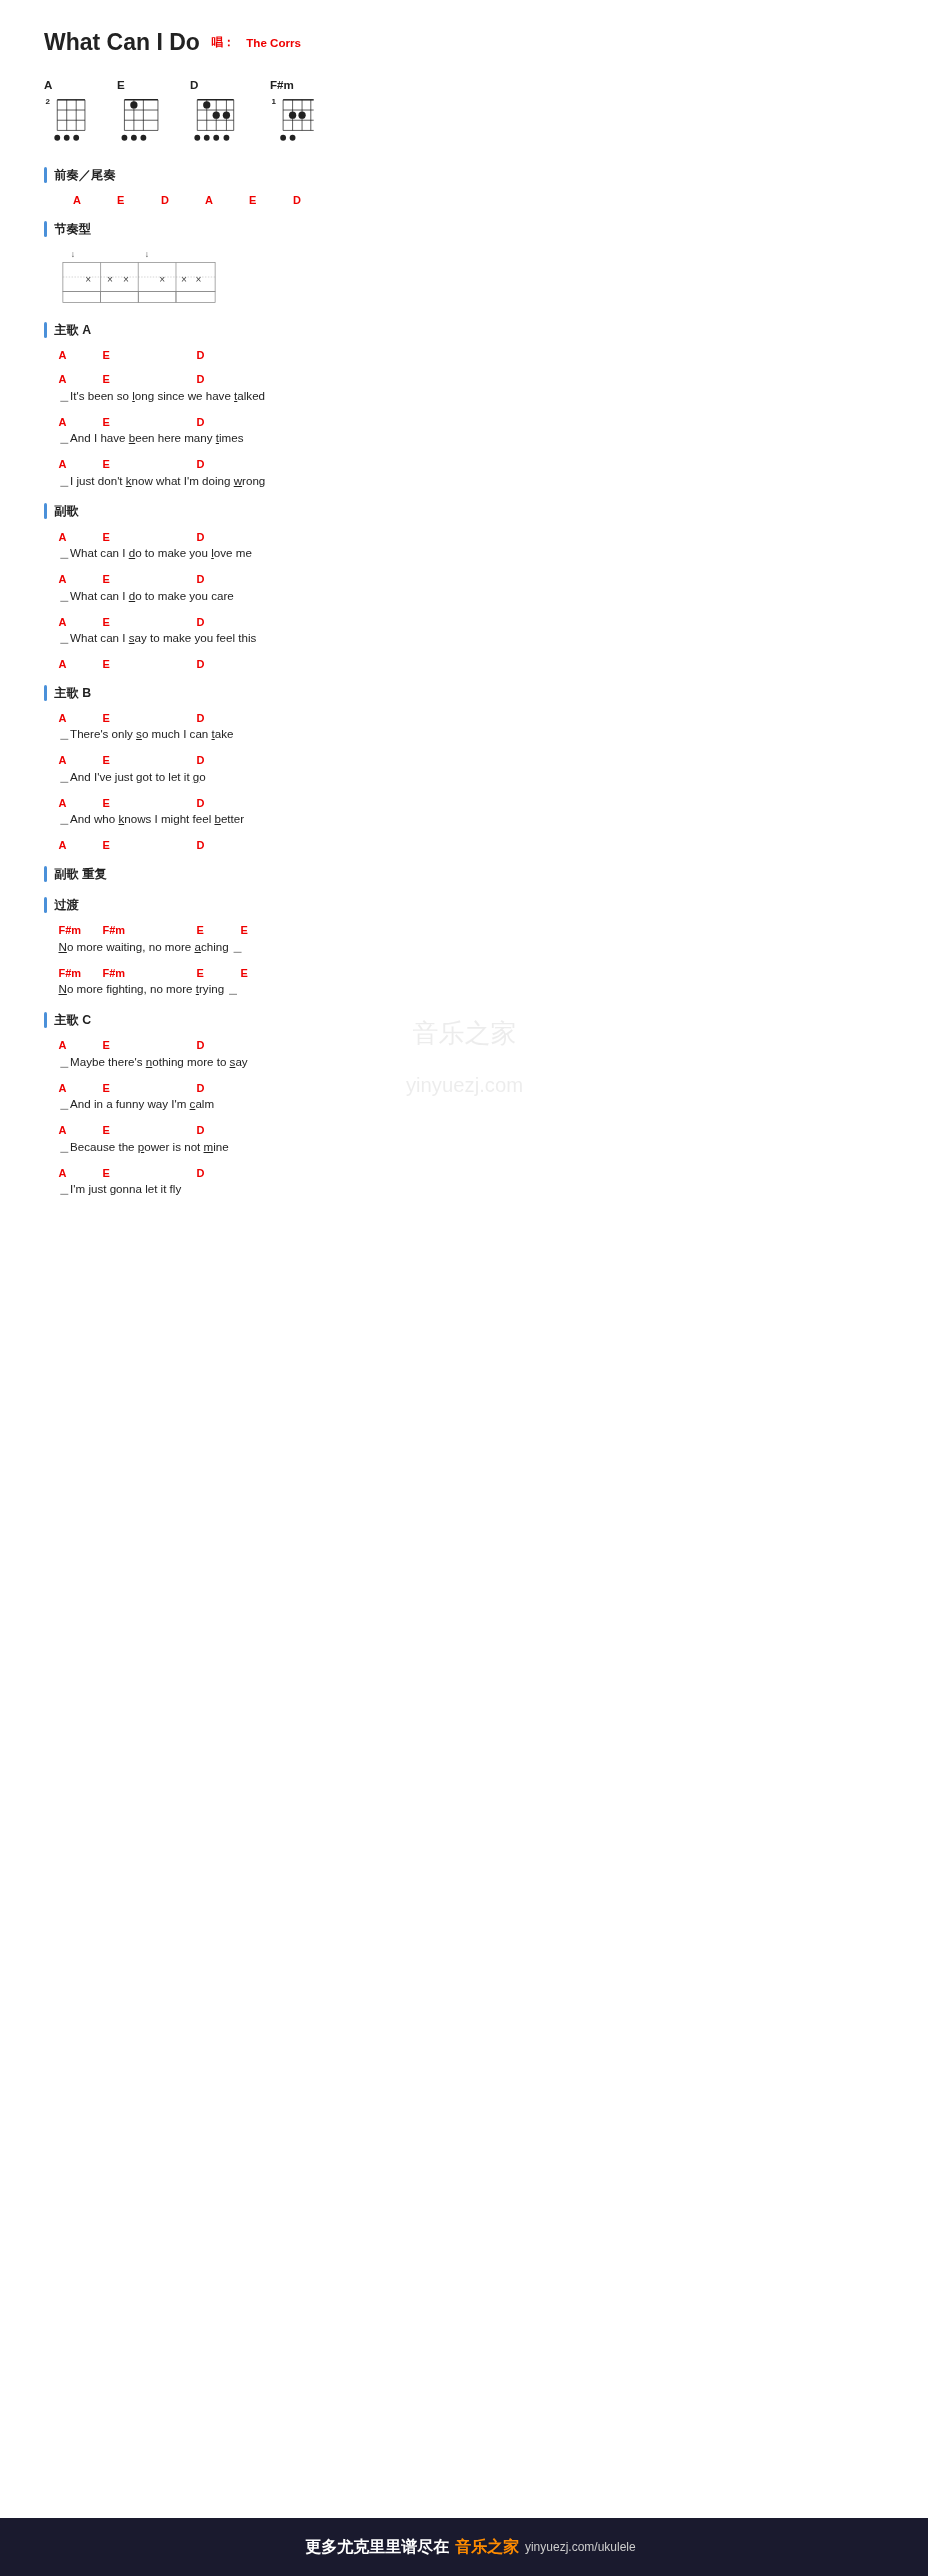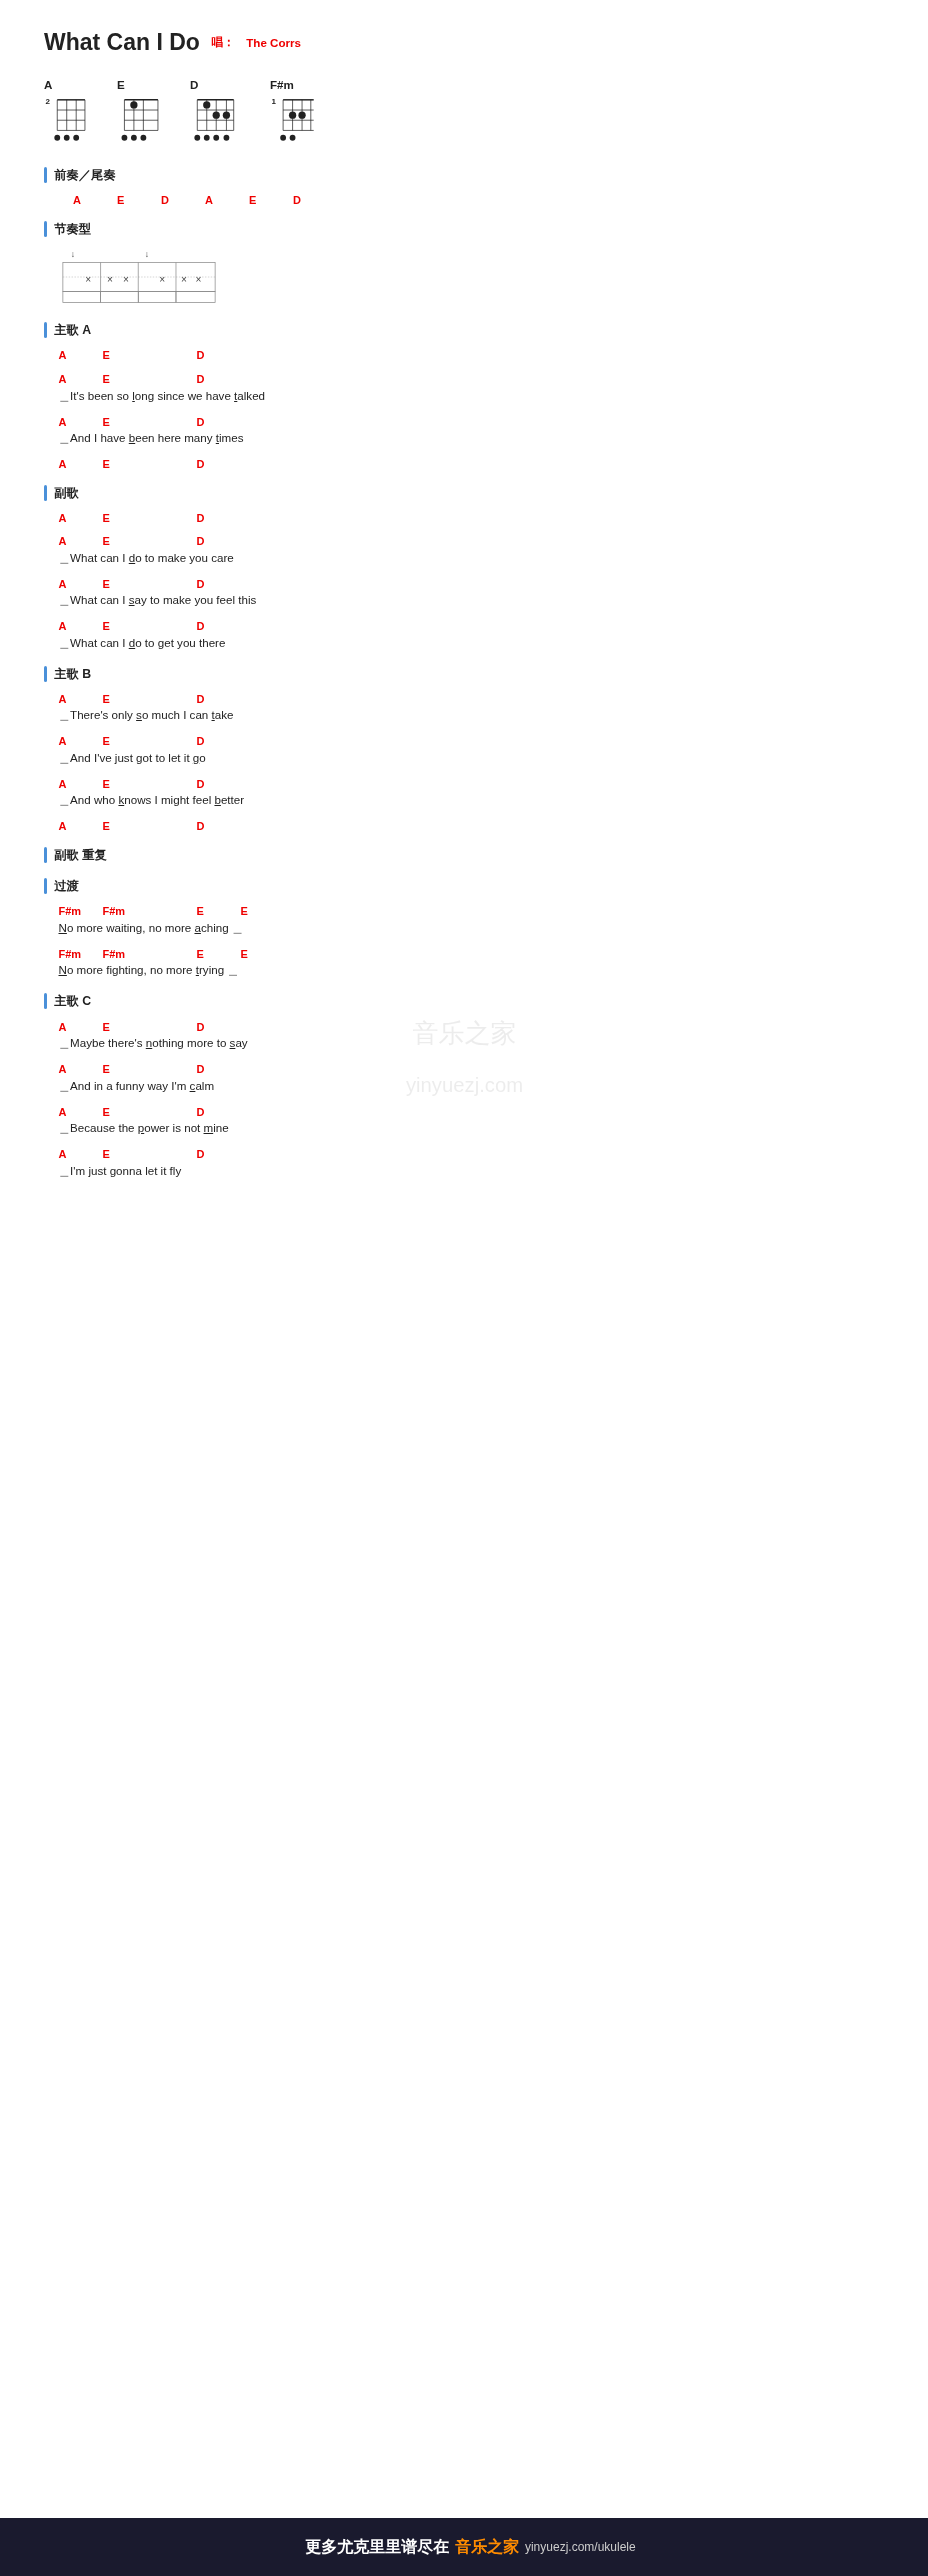--- a/index.html
+++ b/index.html
@@ -372,35 +372,37 @@
       </div>
       <div class="lyrics-text">＿And I have <span style="text-decoration:underline">b</span>een here many <span style="text-decoration:underline">t</span>imes</div>
     </div>
 
     <div class="two-row-block">
       <div class="chords-above">
         <span class="ca">A</span>
         <span class="ca wide">E</span>
         <span class="ca">D</span>
       </div>
+      <div class="lyrics-text">＿I just don't <span style="text-decoration:underline">k</span>now what I'm doing <span style="text-decoration:underline">w</span>rong</div>
     </div>
   </div>
 
   <div class="section-header">
     <div class="section-bar"></div>
     <span class="section-title">副歌</span>
   </div>
   <div class="section-indent">
 
     <div class="two-row-block">
       <div class="chords-above">
         <span class="ca">A</span>
         <span class="ca wide">E</span>
         <span class="ca">D</span>
       </div>
+      <div class="lyrics-text">＿What can I <span style="text-decoration:underline">d</span>o to make you <span style="text-decoration:underline">l</span>ove me</div>
     </div>
 
     <div class="two-row-block">
       <div class="chords-above">
         <span class="ca">A</span>
         <span class="ca wide">E</span>
         <span class="ca">D</span>
       </div>
       <div class="lyrics-text">＿What can I <span style="text-decoration:underline">d</span>o to make you care</div>
     </div>
@@ -413,21 +415,20 @@
       </div>
       <div class="lyrics-text">＿What can I <span style="text-decoration:underline">s</span>ay to make you feel this</div>
     </div>
 
     <div class="two-row-block">
       <div class="chords-above">
         <span class="ca">A</span>
         <span class="ca wide">E</span>
         <span class="ca">D</span>
       </div>
-      <div class="lyrics-text">＿What can I <span style="text-decoration:underline">d</span>o to get you there</div>
     </div>
   </div>
 
   <div class="section-header">
     <div class="section-bar"></div>
     <span class="section-title">主歌 B</span>
   </div>
   <div class="section-indent">
     <div class="two-row-block">
       <div class="chords-above">

